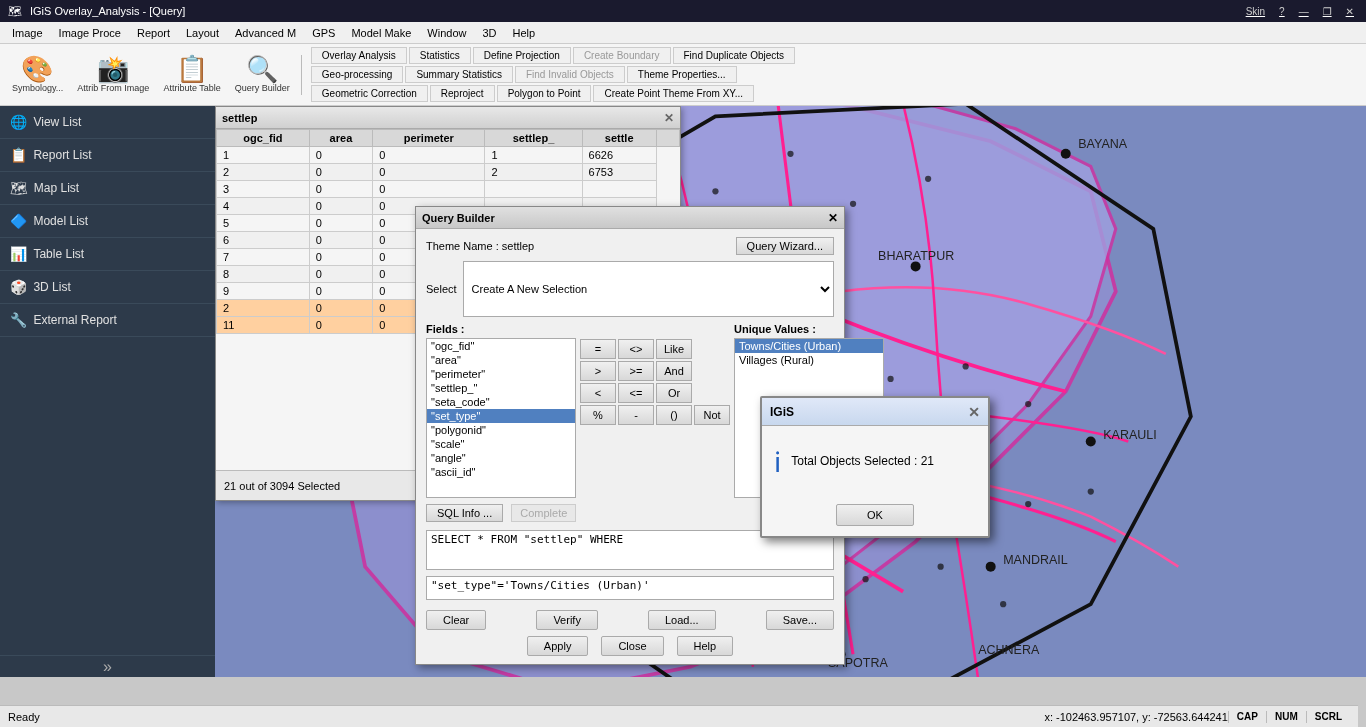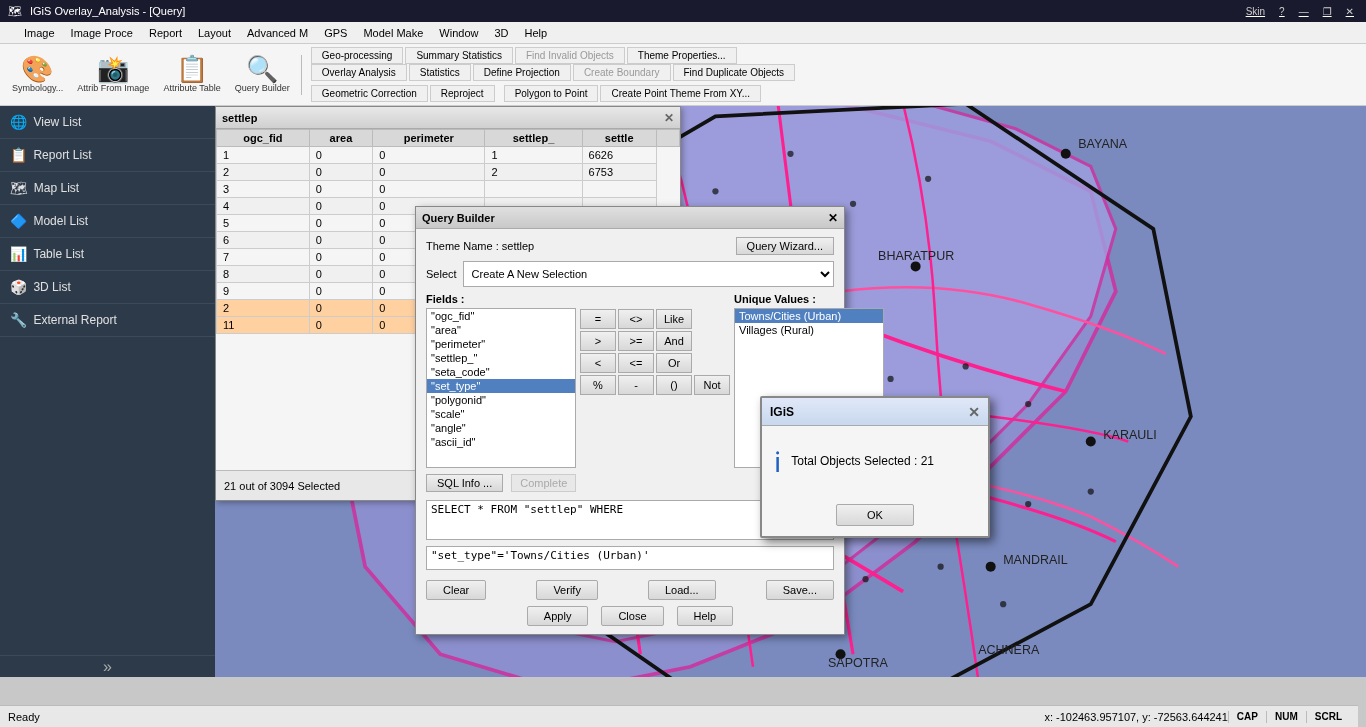--- a/index.html
+++ b/index.html
@@ -5,21 +5,21 @@
     * { margin: 0; padding: 0; box-sizing: border-box; }
     body { font-family: 'Segoe UI', Tahoma, Geneva, Verdana, sans-serif; font-size: 11px; background: #c8c8c8; overflow: hidden; width: 1366px; height: 727px; position: relative; }
 
     
     #title-bar { background: #1a1a2e; color: white; height: 22px; display: flex; align-items: center; justify-content: space-between; padding: 0 8px; font-size: 11px; }
     #title-bar-left { display: flex; align-items: center; gap: 8px; }
     #title-bar-controls { display: flex; gap: 6px; font-size: 10px; text-decoration: underline; }
     #title-bar-controls span { cursor: pointer; padding: 0 4px; color: #ccc; }
 
     
-    #menu-bar { background: #f0f0f0; height: 22px; display: flex; align-items: center; padding: 0 16px; border-bottom: 1px solid #ccc; }
+    #menu-bar { background: #f0f0f0; height: 22px; display: flex; align-items: center; padding: 0 4px; border-bottom: 1px solid #ccc; }
     .menu-item { padding: 2px 8px; cursor: pointer; font-size: 11px; white-space: nowrap; }
 
     
     #toolbar { background: #f5f5f5; height: 62px; display: flex; align-items: center; padding: 0 6px; border-bottom: 1px solid #ccc; gap: 2px; }
     .toolbar-separator { width: 1px; background: #bbb; height: 40px; margin: 0 3px; }
     .tb2-btn { padding: 2px 10px; font-size: 11px; cursor: pointer; border: 1px solid transparent; background: none; white-space: nowrap; }
     .tb2-disabled { color: #aaa; cursor: default; }
 
     
     #main-area { display: flex; height: calc(727px - 22px - 22px - 62px - 28px - 22px); }
@@ -48,21 +48,21 @@
     #attr-table-footer { height: 30px; display: flex; align-items: center; justify-content: space-between; padding: 0 8px; background: #e8e8e8; border-top: 1px solid #bbb; font-size: 11px; }
     .footer-btn { padding: 2px 14px; font-size: 11px; background: linear-gradient(to bottom, #f0f0f0, #d8d8d8); border: 1px solid #aaa; cursor: pointer; border-radius: 2px; }
 
     
     #query-builder { position: absolute; top: 100px; left: 200px; width: 430px; background: #f0f0f0; border: 1px solid #888; box-shadow: 3px 3px 8px rgba(0,0,0,0.4); z-index: 20; }
     #qb-title { background: linear-gradient(to bottom, #e0e0e0, #c8c8c8); height: 22px; display: flex; align-items: center; justify-content: space-between; padding: 0 6px; font-size: 11px; font-weight: bold; border-bottom: 1px solid #aaa; cursor: move; }
     #qb-title .close-btn { cursor: pointer; font-size: 12px; }
     #qb-body { padding: 8px 10px; }
     .qb-row { display: flex; align-items: center; gap: 6px; margin-bottom: 6px; }
     .qb-label { font-size: 11px; white-space: nowrap; }
-    .qb-select { padding: 5px 4px; font-size: 11px; border: 1px solid #aaa; background: white; flex: 1; }
+    .qb-select { padding: 20px 4px; font-size: 11px; border: 1px solid #aaa; background: white; flex: 1; }
     .qb-section-label { font-size: 11px; font-weight: bold; margin-bottom: 3px; }
     #qb-fields-list { width: 150px; height: 160px; border: 1px solid #aaa; background: white; overflow-y: auto; font-size: 11px; }
     #qb-fields-list .field-item { padding: 1px 4px; cursor: pointer; }
     #qb-fields-list .field-item.selected { background: #5080c0; color: white; }
     #qb-unique-list { width: 150px; height: 160px; border: 1px solid #aaa; background: white; overflow-y: auto; font-size: 11px; }
     #qb-unique-list .unique-item { padding: 1px 4px; cursor: pointer; }
     #qb-unique-list .unique-item.selected { background: #5080c0; color: white; }
     .op-btn { width: 36px; height: 20px; font-size: 11px; background: linear-gradient(to bottom, #f0f0f0, #d8d8d8); border: 1px solid #aaa; cursor: pointer; display: flex; align-items: center; justify-content: center; }
     #qb-sql { width: 100%; height: 40px; border: 1px solid #aaa; background: white; font-size: 11px; font-family: monospace; padding: 2px 4px; margin: 4px 0; resize: none; }
     #qb-expr { width: 100%; min-height: 24px; border: 1px solid #aaa; background: white; font-size: 11px; font-family: monospace; padding: 2px 4px; margin-bottom: 4px; }
@@ -139,37 +139,37 @@
     <div class="big-icon">📋</div>
     <div class="btn-lbl">Attribute Table</div>
   </div>
   <div class="tb-icon-btn">
     <div class="big-icon">🔍</div>
     <div class="btn-lbl">Query Builder</div>
   </div>
   <div class="toolbar-separator"></div>
 
   <div style="display:flex;flex-direction:column;font-size:10px;padding:0 4px;">
-    <div style="display:flex;gap:2px;">
-      <button class="tb2-btn" style="font-size:10px;background:#f0f0f0;border:1px solid #ccc;cursor:pointer;">Geo-processing</button>
-      <button class="tb2-btn" style="font-size:10px;background:#f0f0f0;border:1px solid #ccc;cursor:pointer;">Summary Statistics</button>
-      <button class="tb2-btn tb2-disabled" style="font-size:10px;background:#f0f0f0;border:1px solid #ccc;color:#999;cursor:pointer;">Find Invalid Objects</button>
-      <button class="tb2-btn" style="font-size:10px;background:#f0f0f0;border:1px solid #ccc;cursor:pointer;">Theme Properties...</button>
-    </div>
     <div style="display:flex;gap:2px;margin-bottom:2px;">
       <button class="tb2-btn" style="font-size:10px;background:#f0f0f0;border:1px solid #ccc;cursor:pointer;">Overlay Analysis</button>
       <button class="tb2-btn" style="font-size:10px;background:#f0f0f0;border:1px solid #ccc;cursor:pointer;">Statistics</button>
       <button class="tb2-btn" style="font-size:10px;background:#f0f0f0;border:1px solid #ccc;cursor:pointer;">Define Projection</button>
       <button class="tb2-btn tb2-disabled" style="font-size:10px;background:#f0f0f0;border:1px solid #ccc;color:#999;cursor:pointer;">Create Boundary</button>
       <button class="tb2-btn" style="font-size:10px;background:#f0f0f0;border:1px solid #ccc;cursor:pointer;">Find Duplicate Objects</button>
     </div>
+    <div style="display:flex;gap:2px;">
+      <button class="tb2-btn" style="font-size:10px;background:#f0f0f0;border:1px solid #ccc;cursor:pointer;">Geo-processing</button>
+      <button class="tb2-btn" style="font-size:10px;background:#f0f0f0;border:1px solid #ccc;cursor:pointer;">Summary Statistics</button>
+      <button class="tb2-btn tb2-disabled" style="font-size:10px;background:#f0f0f0;border:1px solid #ccc;color:#999;cursor:pointer;">Find Invalid Objects</button>
+      <button class="tb2-btn" style="font-size:10px;background:#f0f0f0;border:1px solid #ccc;cursor:pointer;">Theme Properties...</button>
+    </div>
     <div style="display:flex;gap:2px;margin-top:2px;">
       <button class="tb2-btn" style="font-size:10px;background:#f0f0f0;border:1px solid #ccc;cursor:pointer;">Geometric Correction</button>
       <button class="tb2-btn" style="font-size:10px;background:#f0f0f0;border:1px solid #ccc;cursor:pointer;">Reproject</button>
-      <button class="tb2-btn" style="font-size:10px;background:#f0f0f0;border:1px solid #ccc;cursor:pointer;margin-left:7px;">Polygon to Point</button>
+      <button class="tb2-btn" style="font-size:10px;background:#f0f0f0;border:1px solid #ccc;cursor:pointer;">Polygon to Point</button>
       <button class="tb2-btn" style="font-size:10px;background:#f0f0f0;border:1px solid #ccc;cursor:pointer;">Create Point Theme From XY...</button>
     </div>
   </div>
 </div>
 
 <div id="main-area">
 
   <div id="sidebar">
     <div class="sidebar-item">
       <span class="s-icon">🌐</span>

